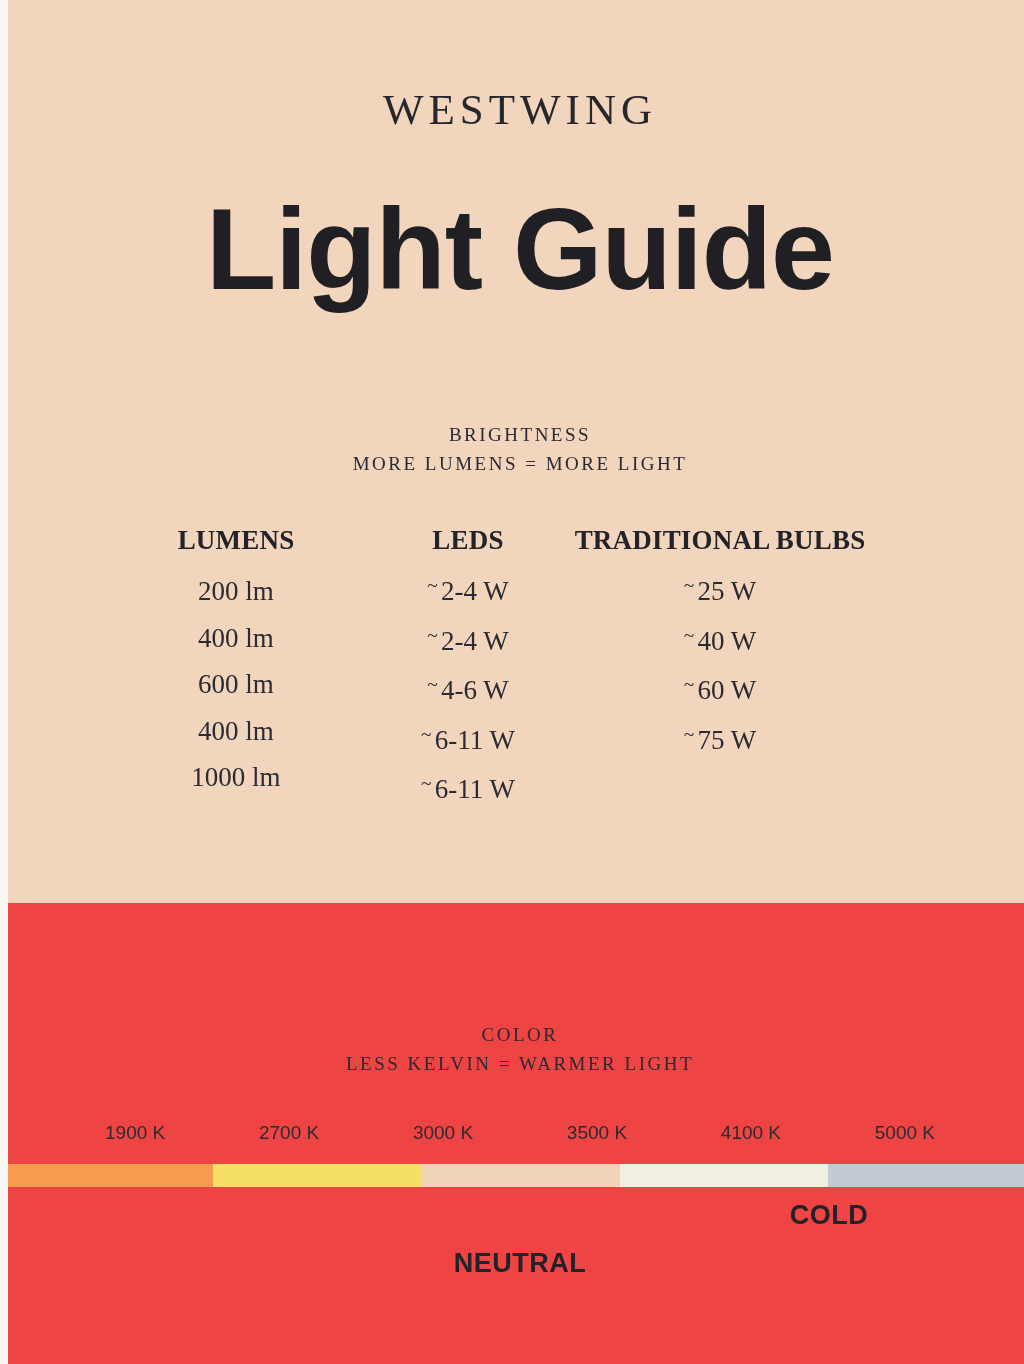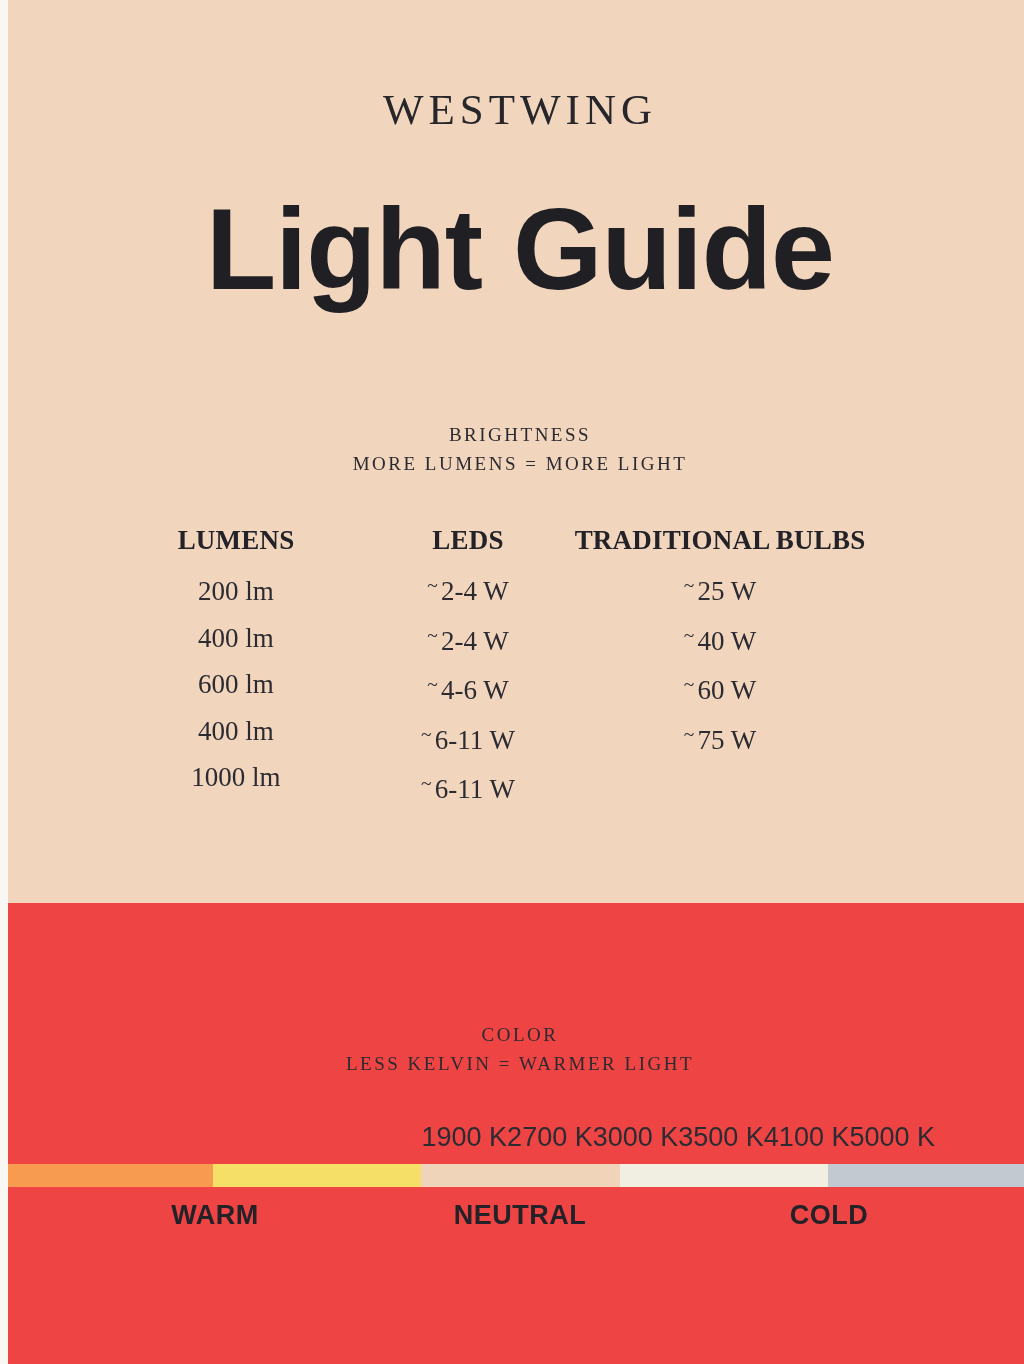--- a/index.html
+++ b/index.html
@@ -54,40 +54,40 @@
   .tcol-values { font-size: 27px; line-height: 46.5px; color: #2b2b31; }
   .approx {
     display: inline-block;
     font-size: 0.72em;
     transform: translateY(-8px);
     margin-right: 3px;
   }
 
   #kelvin-row {
     position: absolute; top: 219px; left: 97px; right: 97px;
-    display: flex; justify-content: flex-end;
-    font-size: 27px; color: #2b2b31;
+    display: flex; justify-content: space-between;
+    font-size: 19px; color: #2b2b31;
   }
   #color-bar {
     position: absolute; top: 261px; left: 0; width: 1024px; height: 23px;
     display: flex;
   }
   #color-bar .seg { height: 100%; }
   .seg-1 { width: 20%; } .seg-2 { width: 20.3%; } .seg-3 { width: 19.5%; }
   .seg-4 { width: 20.3%; } .seg-5 { width: 19.9%; }
 
   .zone-label {
     position: absolute; top: 294px; width: 300px;
     text-align: center;
     font-size: 27px; font-weight: 700; line-height: 36px;
     letter-spacing: 0.5px;
     color: #222228;
   }
   #zone-warm { left: 57px; }
-  #zone-neutral { left: 362px; }
+  #zone-neutral { left: 362px; margin-top: 48px; }
   #zone-cold { left: 671px; }
 </style>
 </head>
 <body style="background: rgb(248, 247, 244);">
 
 <div class="section" id="top-section" style="background: rgb(242, 213, 189);">
   <div class="brand">WESTWING</div>
   <div class="page-title">Light Guide</div>
 
   <div class="mono-block" id="brightness-block">
@@ -144,16 +144,15 @@
   </div>
 
   <div id="color-bar">
     <div class="seg seg-1" style="background: rgb(247, 155, 81);"></div>
     <div class="seg seg-2" style="background: rgb(245, 223, 103);"></div>
     <div class="seg seg-3" style="background: rgb(239, 212, 186);"></div>
     <div class="seg seg-4" style="background: rgb(241, 239, 226);"></div>
     <div class="seg seg-5" style="background: rgb(194, 201, 209);"></div>
   </div>
 
-  <div class="zone-label" id="zone-warm">WARM</div>
   <div class="zone-label" id="zone-neutral">NEUTRAL</div>
   <div class="zone-label" id="zone-cold">COLD</div>
 </div>
 
 </body></html>

